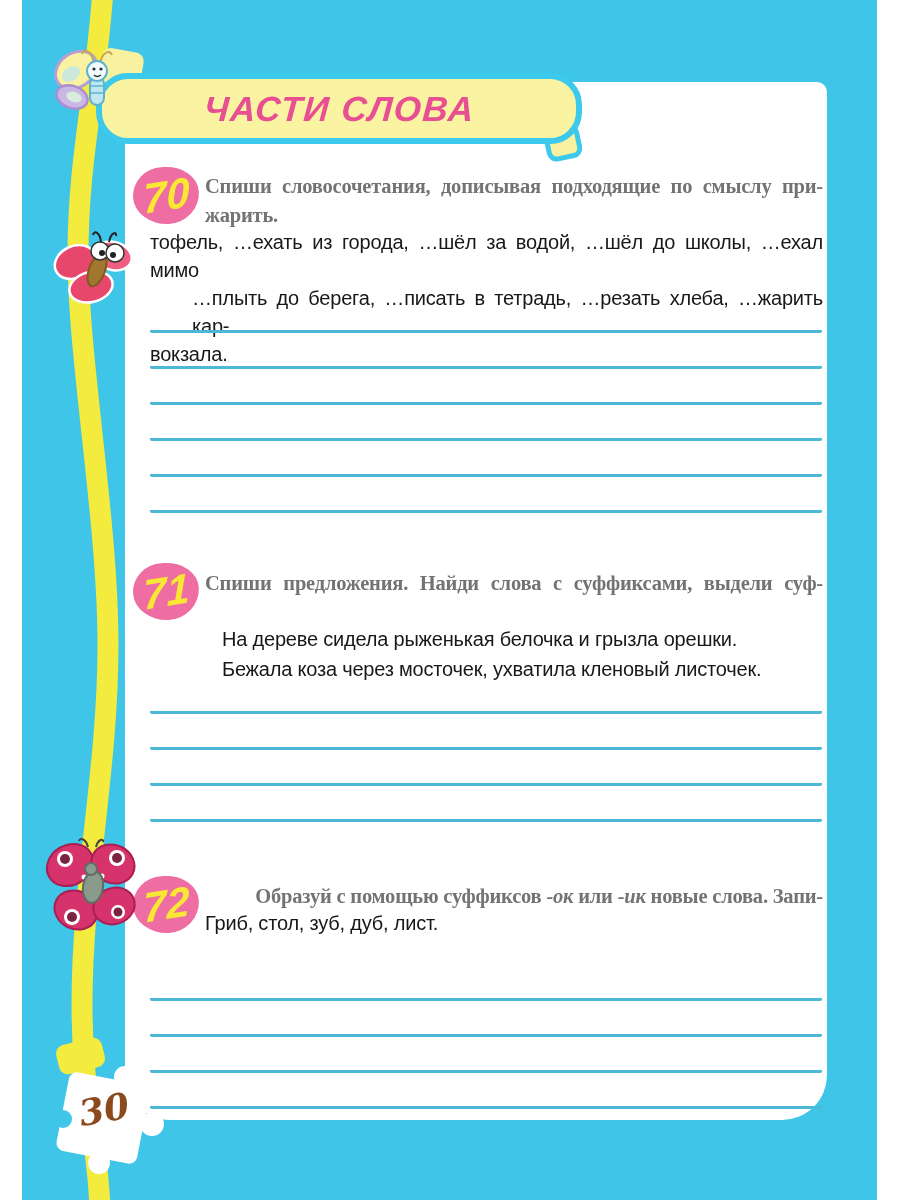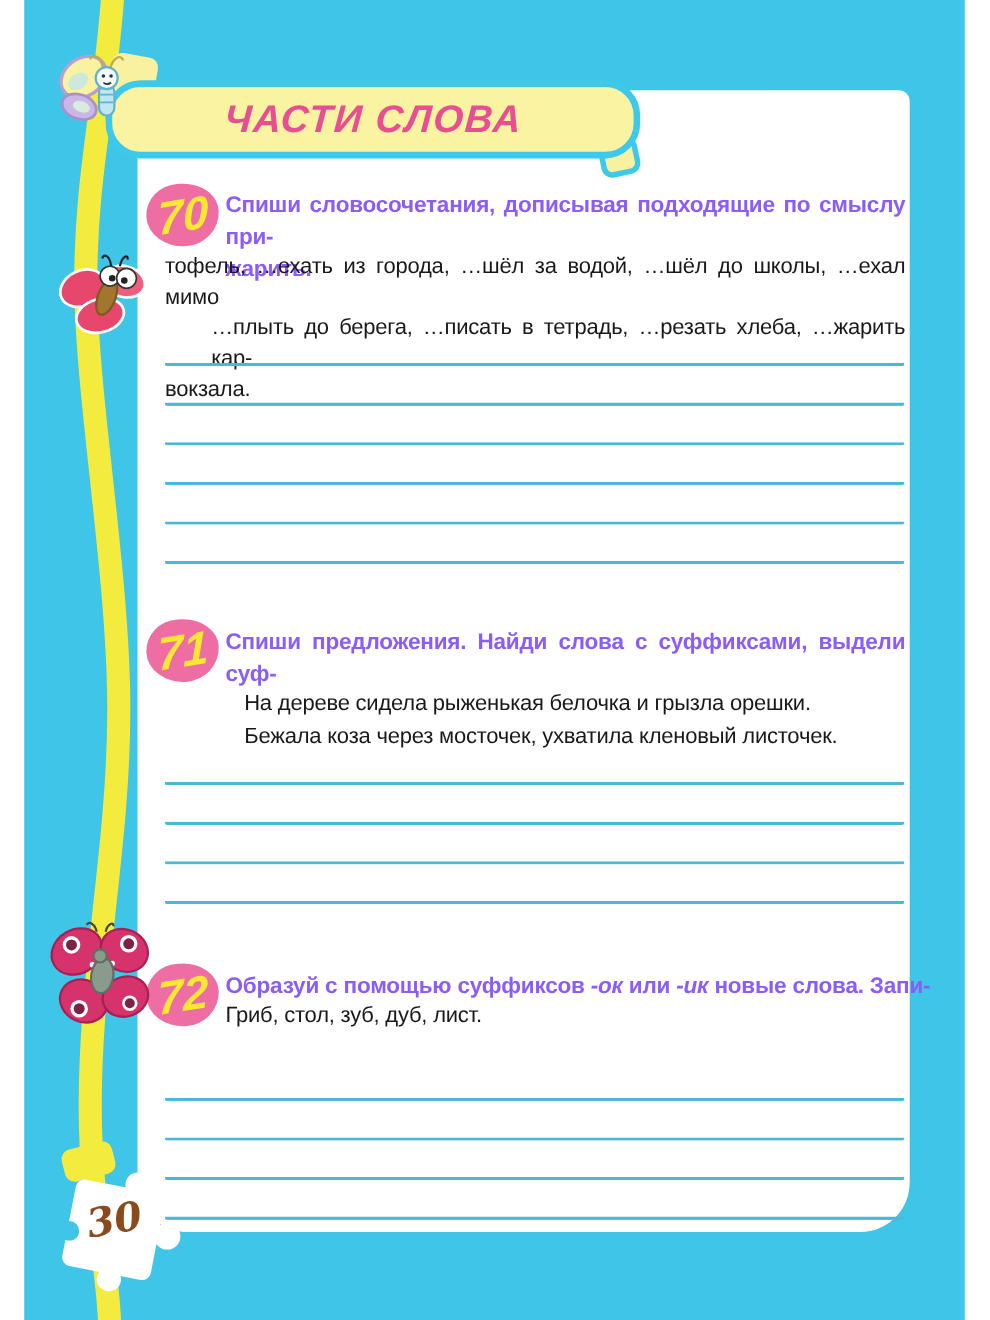--- a/index.html
+++ b/index.html
@@ -53,30 +53,31 @@
     transform:rotate(-3deg);
     display:flex;align-items:center;justify-content:center;z-index:3;
   }
   .badge span{
     font-style:italic;font-weight:bold;font-size:42px;color:#f8e733;
     transform:rotate(-6deg) skewX(-8deg);line-height:1;
   }
   
   .ex-heading{
     position:absolute;left:205px;width:618px;z-index:3;
-    font-weight:bold;font-size:20.5px;line-height:29px;color:#8b5cf6;
+    font-weight:bold;font-size:20.5px;line-height:29px;color:#737373;
     letter-spacing:-0.2px;
+    font-family:Liberation Serif, serif;
   }
   .ex-body{
     position:absolute;z-index:3;
     font-size:20px;line-height:28px;color:#181818;letter-spacing:-0.2px;
   }
   .jfull{text-align:justify;text-align-last:justify;}
   .ind{padding-left:42px;box-sizing:border-box;}
-  .nowrap{white-space:nowrap;}
+  .nowrap{white-space:nowrap;text-align:right;}
   .bi{font-style:italic;}
   
   .rules{position:absolute;left:150px;width:672px;z-index:3;}
   .rule{height:33px;border-bottom:3px solid #4bb8d8;border-radius:2px;}
   
   .puzzle{position:absolute;left:52px;top:1066px;width:112px;height:110px;z-index:5;}
   .pz-main{position:absolute;left:10px;top:12px;width:82px;height:80px;background:#fff;border-radius:8px;transform:rotate(11deg);}
   .pz-knob{position:absolute;background:#fff;border-radius:50%;}
   .pz-notch{position:absolute;background:#3ec5e8;border-radius:50%;}
   .pz-num{

